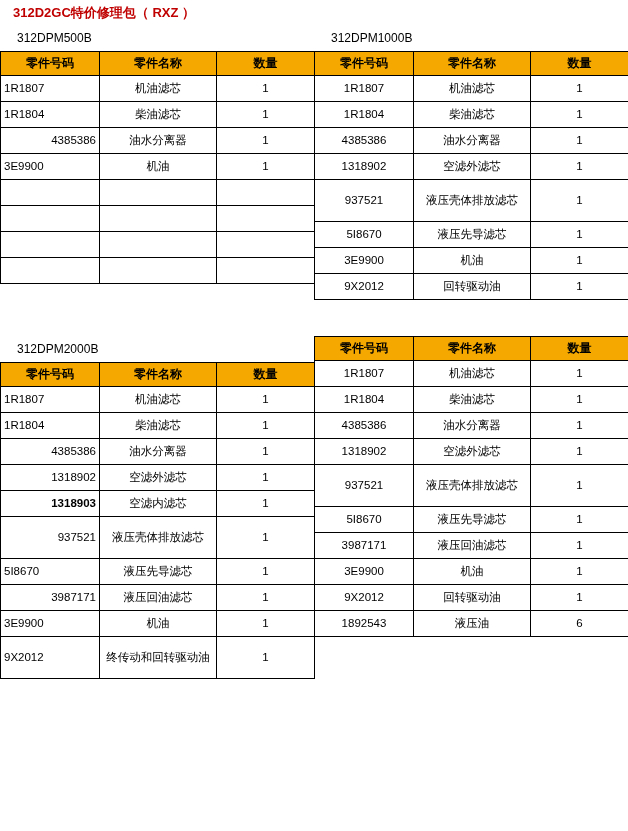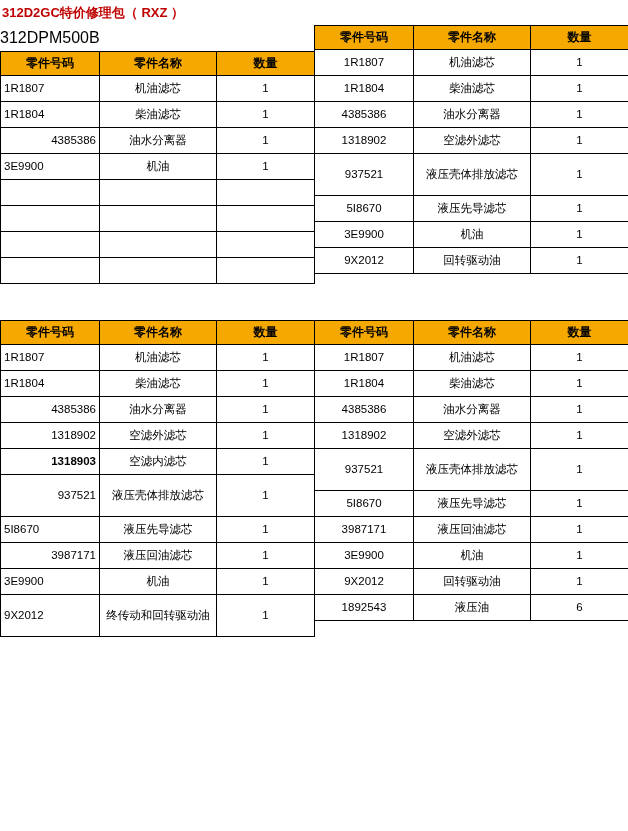--- a/index.html
+++ b/index.html
@@ -17,21 +17,21 @@
   .page {
     position: relative;
     width: 628px;
     height: 831px;
     box-sizing: border-box;
   }
   .title-row {
     height: 25px;
     display: flex;
     align-items: center;
-    padding-left: 2px;
+    padding-left: 13px;
     box-sizing: border-box;
   }
   .title-text {
     font-size: 13px;
     font-weight: bold;
     color: #c00000;
     letter-spacing: 0px;
     white-space: nowrap;
   }
   .block {
@@ -40,22 +40,22 @@
     box-sizing: border-box;
   }
   .half {
     width: 314px;
     box-sizing: border-box;
   }
   .pkg-label {
     height: 26px;
     display: flex;
     align-items: center;
-    padding-left: 0;
-    font-size: 16px;
+    padding-left: 17px;
+    font-size: 12px;
     box-sizing: border-box;
   }
   table.parts {
     border-collapse: collapse;
     width: 314px;
     table-layout: fixed;
   }
   table.parts td, table.parts th {
     border: 1px solid #000000;
     font-size: 11.5px;
@@ -151,20 +151,21 @@
             </tr>
             <tr>
               <td class="col-num num leftish" style="height: 26px;"></td>
               <td class="col-name name" style="height: 26px;"></td>
               <td class="col-qty qty" style="height: 26px;"></td>
             </tr>
           </tbody>
       </table>
     </div>
     <div class="half">
+      <div class="pkg-label">312DPM1000B</div>
       <table class="parts">
         <thead>
           <tr>
             <th class="col-num">零件号码</th>
             <th class="col-name">零件名称</th>
             <th class="col-qty">数量</th>
           </tr>
         </thead>
         <tbody id="body-1">
             <tr>
@@ -209,20 +210,21 @@
             </tr>
           </tbody>
       </table>
     </div>
   </div>
 
   <div class="spacer"></div>
 
   <div class="block">
     <div class="half">
+      <div class="pkg-label">312DPM2000B</div>
       <table class="parts">
         <thead>
           <tr>
             <th class="col-num">零件号码</th>
             <th class="col-name">零件名称</th>
             <th class="col-qty">数量</th>
           </tr>
         </thead>
         <tbody id="body-2">
             <tr>

